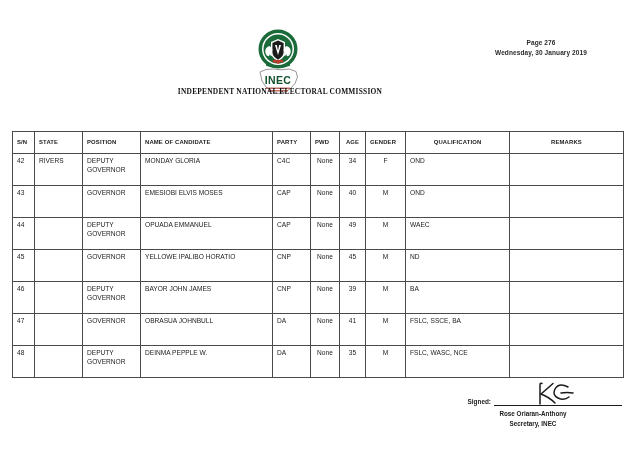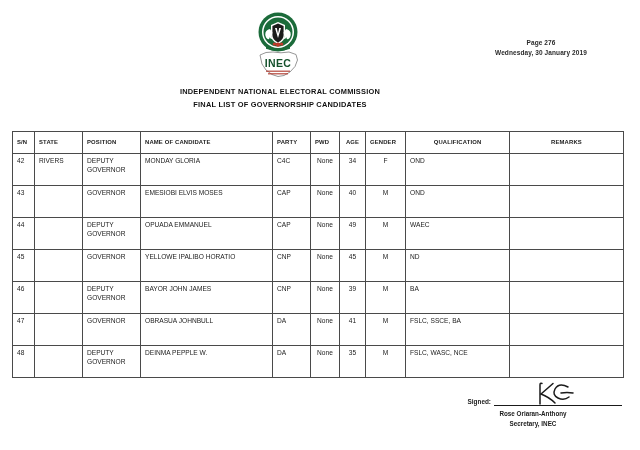--- a/index.html
+++ b/index.html
@@ -34,40 +34,41 @@
   .page-meta .page-date {
     font-size: 6.5px;
     font-weight: bold;
     color: #2b2b2b;
     letter-spacing: .1px;
   }
 
   
   .logo-wrap {
     position: absolute;
-    top: 11px;
+    top: 28px;
     left: 0;
     width: 556px;
     display: flex;
     justify-content: center;
   }
   .logo {
     width: 54px;
     height: 72px;
     position: relative;
   }
   .logo svg { display: block; }
 
   
   .headings {
     position: absolute;
     top: 86px;
     left: 0;
     width: 560px;
     text-align: center;
+    font-family: Liberation Serif, serif;
   }
   .headings div {
     font-size: 7.4px;
     font-weight: bold;
     letter-spacing: .25px;
     line-height: 1.75;
     color: #111;
   }
 
   
@@ -208,21 +209,20 @@
   </div>
 </div>
 
 <div class="page-meta">
   <div class="page-no">Page 276</div>
   <div class="page-date">Wednesday, 30 January 2019</div>
 </div>
 
 <div class="headings">
   <div>INDEPENDENT NATIONAL ELECTORAL COMMISSION</div>
-  <div>FINAL LIST OF GOVERNORSHIP CANDIDATES</div>
 </div>
 
 <div class="table-wrap">
   <table class="candidates">
     <colgroup>
       <col class="c-sn">
         <col class="c-state">
         <col class="c-pos">
         <col class="c-name">
       <col class="c-party">

